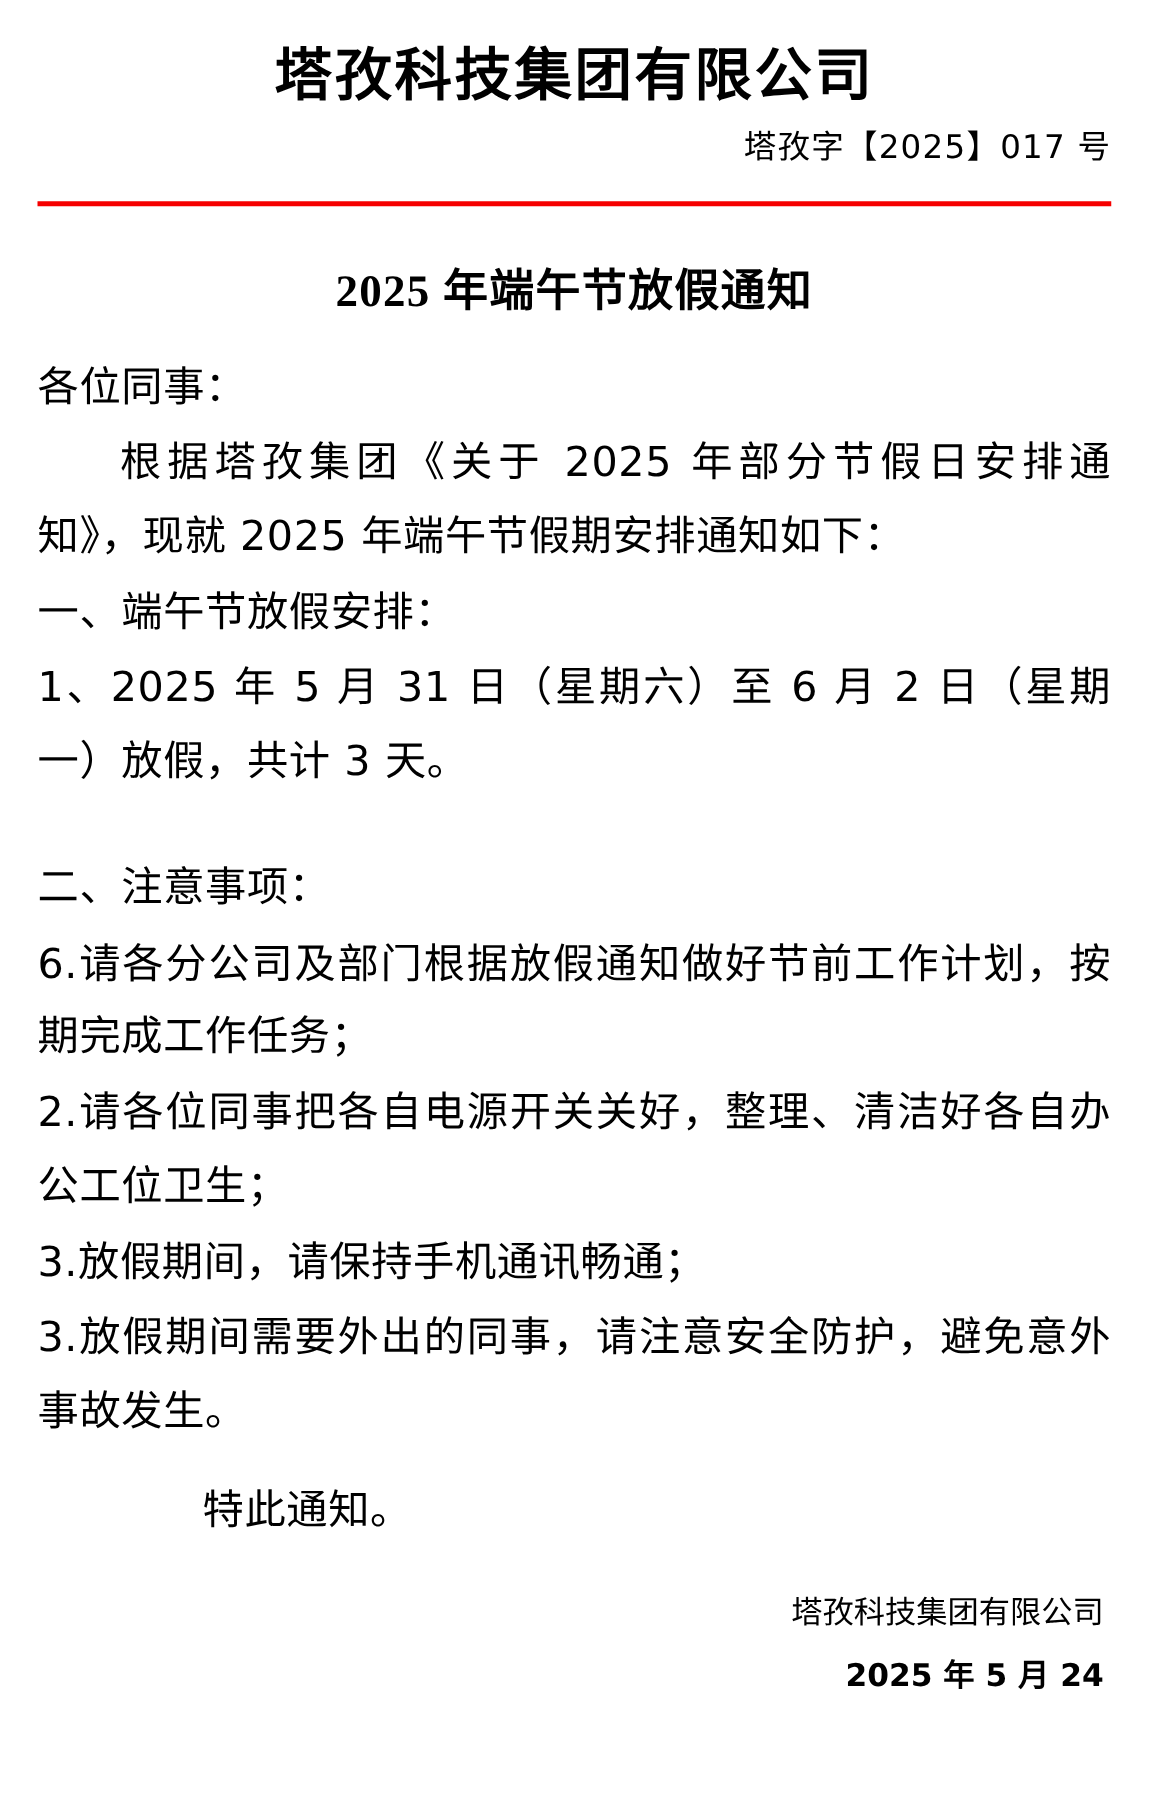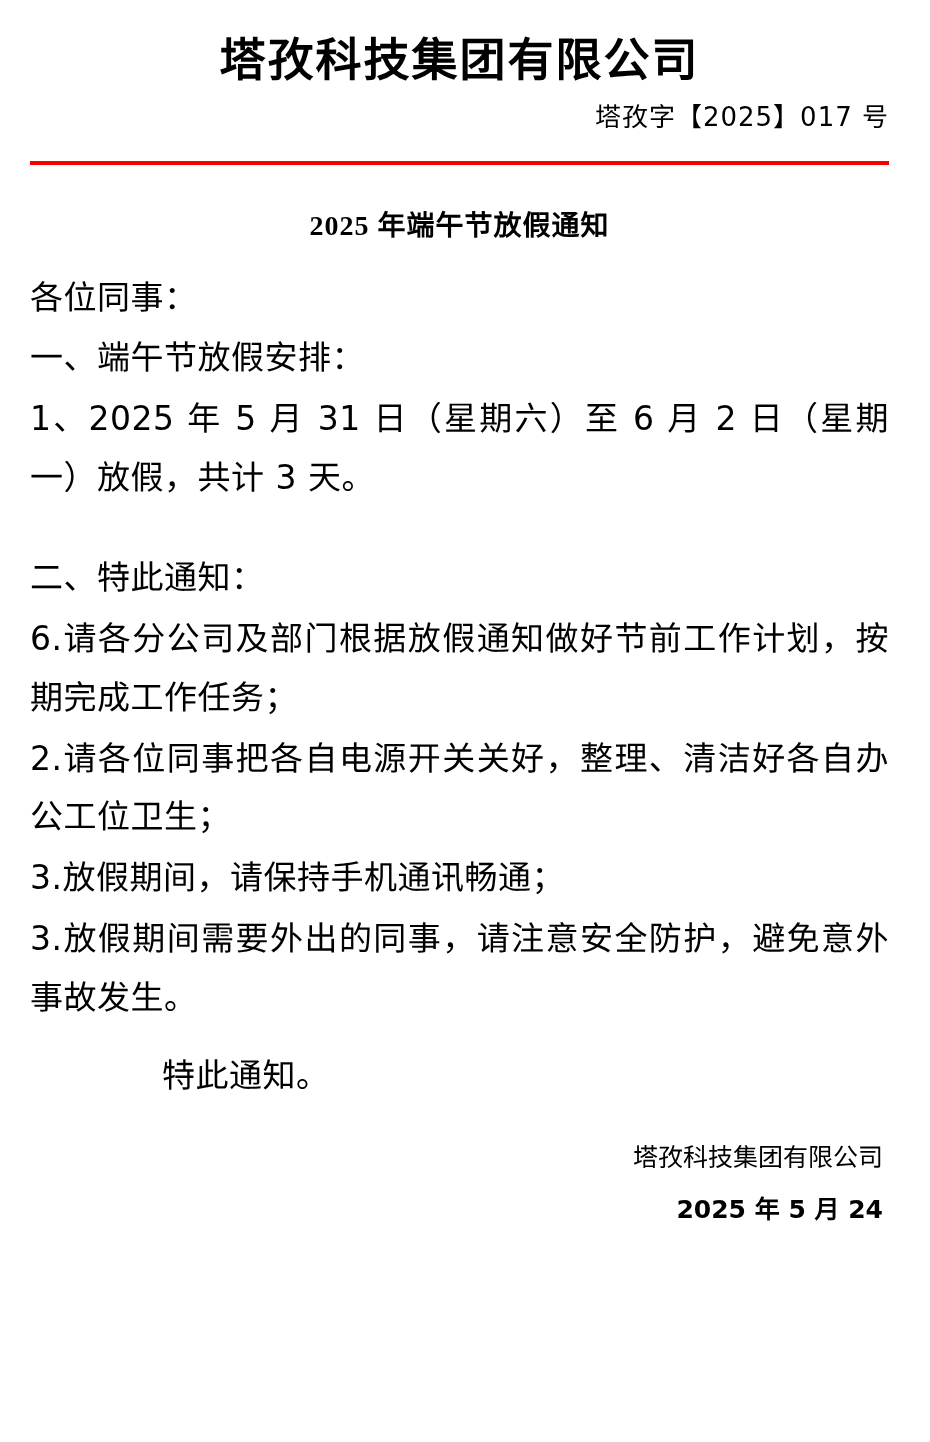--- a/index.html
+++ b/index.html
@@ -44,21 +44,21 @@
     height: 4px;
     background: #f60000;
     margin: 28px 0 0 0;
   }
 
   
   .doc-title {
     text-align: center;
     font-family: "Liberation Serif", "DejaVu Serif", serif;
     font-weight: 700;
-    font-size: 28px;
+    font-size: 36px;
     letter-spacing: 1px;
     margin: 38px 0 26px 0;
   }
 
   
   .body-text {
     font-family: "DejaVu Sans", "Liberation Sans", sans-serif;
     font-size: 33px;
     line-height: 1.78;
     text-align: justify;
@@ -97,23 +97,24 @@
 
   <div class="org-title">塔孜科技集团有限公司</div>
   <div class="doc-number">塔孜字【2025】017 号</div>
 
   <div class="red-rule" style="background: rgb(246, 0, 0);"></div>
 
   <div class="doc-title">2025 年端午节放假通知</div>
 
   <div class="body-text">
     <p class="p">各位同事：</p>
+    <p class="p indent">根据塔孜集团《关于 2025 年部分节假日安排通知》，现就 2025 年端午节假期安排通知如下：</p>
     <p class="p">一、端午节放假安排：</p>
     <p class="p spacer-after">1、2025 年 5 月 31 日（星期六）至 6 月 2 日（星期一）放假，共计 3 天。</p>
-    <p class="p">二、特此通知：</p>
+    <p class="p">二、注意事项：</p>
     <p class="p">6.请各分公司及部门根据放假通知做好节前工作计划，按期完成工作任务；</p>
     <p class="p">2.请各位同事把各自电源开关关好，整理、清洁好各自办公工位卫生；</p>
     <p class="p">3.放假期间，请保持手机通讯畅通；</p>
     <p class="p">3.放假期间需要外出的同事，请注意安全防护，避免意外事故发生。</p>
     <p class="p notice-line">特此通知。</p>
   </div>
 
   <div class="sign-block">
     <p class="sign-line">塔孜科技集团有限公司</p>
     <p class="sign-date">2025 年 5 月 24</p>

